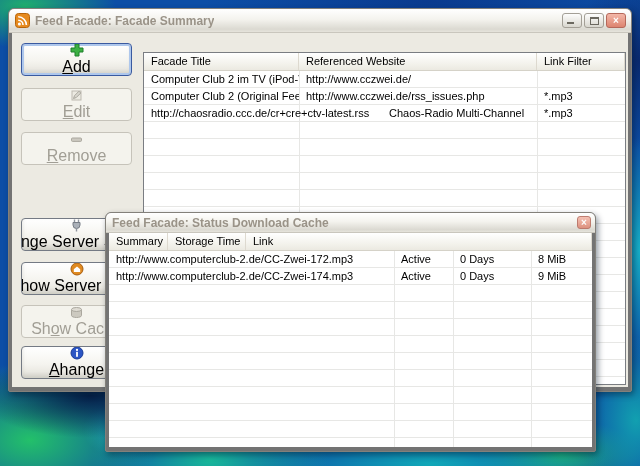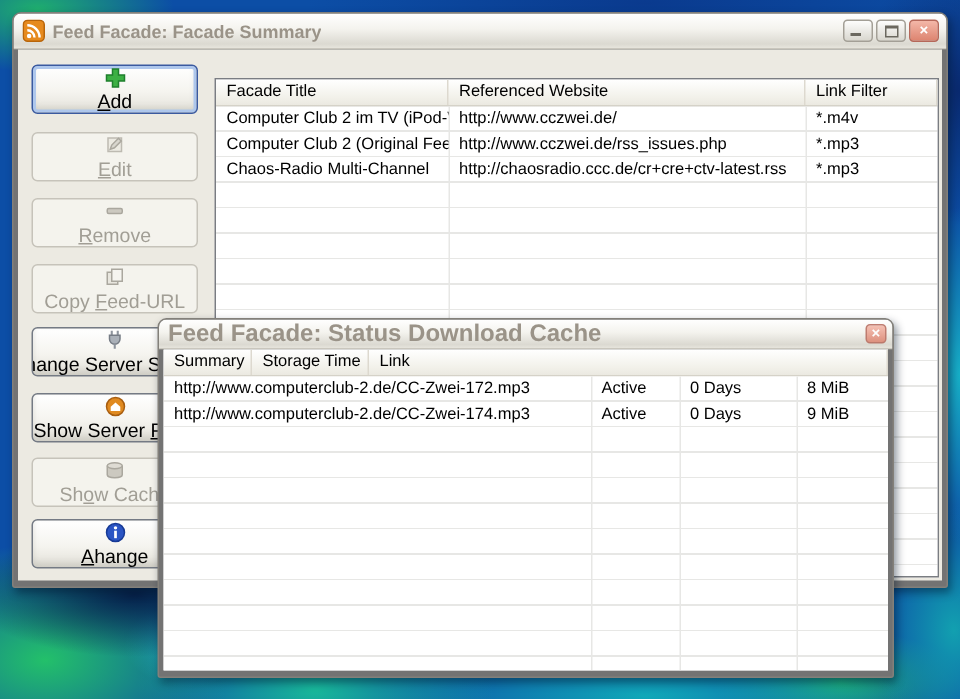--- a/index.html
+++ b/index.html
@@ -58,21 +58,21 @@
   .client { position:relative; background:#eceae2; margin:0 3px 3px 3px; overflow:hidden; }
 
   
   .panel { position:absolute; left:0; top:0; bottom:0; width:131px; }
   .xpbtn {
     position:absolute; left:9px; width:111px; height:33px;
     border:1px solid #747a84; border-radius:4px;
     background:linear-gradient(to bottom,#ffffff,#f5f4ef 55%,#e3e1d9);
     box-shadow:inset 0 -3px 4px rgba(150,150,140,.28);
     display:flex; flex-direction:column; align-items:center; justify-content:center;
-    gap:1px; font-size:13px; color:#000; cursor:default;
+    gap:1px; font-size:16px; color:#000; cursor:default;
     font-family:"Liberation Sans","DejaVu Sans",sans-serif;
     white-space:nowrap; overflow:hidden;
   }
   .xpbtn.focused { border-color:#3a5aa0; box-shadow:inset 0 0 0 2px #aec7ec, inset 0 -3px 4px rgba(150,150,140,.28); }
   .xpbtn.disabled {
     border-color:#c6c3ba; background:#f4f3ed; box-shadow:none; color:#a19e95;
   }
   .xpbtn .lbl u { text-decoration:underline; }
   .ic { height:14px; display:flex; align-items:center; justify-content:center; }
 
@@ -162,29 +162,20 @@
 
       <button class="xpbtn disabled" style="top:99px">
         <span class="ic">
           <svg width="13" height="13" viewBox="0 0 13 13">
               <rect x="1.5" y="5" width="10" height="3.4" rx="1" fill="#ccc9c0" stroke="#aaa79e"></rect>
             </svg>
         </span>
         <span class="lbl"><span></span><u>R</u><span>emove</span></span>
       </button>
 
-      <button class="xpbtn disabled" style="top:143px">
-        <span class="ic">
-          <svg width="13" height="13" viewBox="0 0 13 13">
-              <rect x="1.5" y="3.5" width="7" height="8" fill="#e8e6de" stroke="#aaa79e"></rect>
-              <rect x="4.5" y="1.5" width="7" height="8" fill="#f6f5f0" stroke="#aaa79e"></rect>
-            </svg>
-        </span>
-        <span class="lbl"><span>Copy </span><u>F</u><span>eed-URL</span></span>
-      </button>
 
       <button class="xpbtn" style="top:185px">
         <span class="ic">
           <svg width="13" height="13" viewBox="0 0 13 13">
               <path d="M4.5 0.5v3M8.5 0.5v3" stroke="#8f959e" stroke-width="1.4"></path>
               <path d="M3 3.5h7v2.5a3.5 3.5 0 0 1-7 0z" fill="#aab0b8" stroke="#767c85"></path>
               <path d="M6.5 9.5v3" stroke="#8f959e" stroke-width="1.4"></path>
             </svg>
         </span>
         <span class="lbl"><span></span><u>C</u><span>hange Server Settings</span></span>
@@ -227,40 +218,39 @@
         <div class="lv-hcell" style="width:155px">Facade Title</div>
         <div class="lv-hcell" style="width:238px">Referenced Website</div>
         <div class="lv-hcell" style="flex:1">Link Filter</div>
       </div>
       <div class="lv-body">
         <div class="lv-vline" style="left:155px"></div>
         <div class="lv-vline" style="left:393px"></div>
         <div class="lv-row" style="top:0">
           <div class="lv-cell" style="width:155px">Computer Club 2 im TV (iPod-Versi...</div>
           <div class="lv-cell" style="width:238px">http://www.cczwei.de/</div>
-          <div class="lv-cell" style="flex:1">*.m4v</div>
         </div>
         <div class="lv-row" style="top:17px">
           <div class="lv-cell" style="width:155px">Computer Club 2 (Original Feed)</div>
           <div class="lv-cell" style="width:238px">http://www.cczwei.de/rss_issues.php</div>
           <div class="lv-cell" style="flex:1">*.mp3</div>
         </div>
         <div class="lv-row" style="top:34px">
+          <div class="lv-cell" style="width:238px">http://chaosradio.ccc.de/cr+cre+ctv-latest.rss</div>
           <div class="lv-cell" style="width:155px">Chaos-Radio Multi-Channel</div>
-          <div class="lv-cell" style="width:238px">http://chaosradio.ccc.de/cr+cre+ctv-latest.rss</div>
           <div class="lv-cell" style="flex:1">*.mp3</div>
         </div>
       </div>
     </div>
   </div>
 </div>
 
 <div class="window" id="cache-window">
   <div class="titlebar" id="cache-titlebar">
-    <span class="title-text" style="font-size:16px">Feed Facade: Status Download Cache</span>
+    <span class="title-text" style="font-size:12px">Feed Facade: Status Download Cache</span>
     <span style="position:absolute; right:4px; top:3px; display:flex;">
       <button class="ctl-btn ctl-close" id="cache-close">
           <span>×</span>
         </button>
     </span>
   </div>
   <div class="client" id="cache-client">
     <div class="listview" id="cache-listview">
       <div class="lv-header">
         <div class="lv-hcell" style="width:59px">Summary</div>

